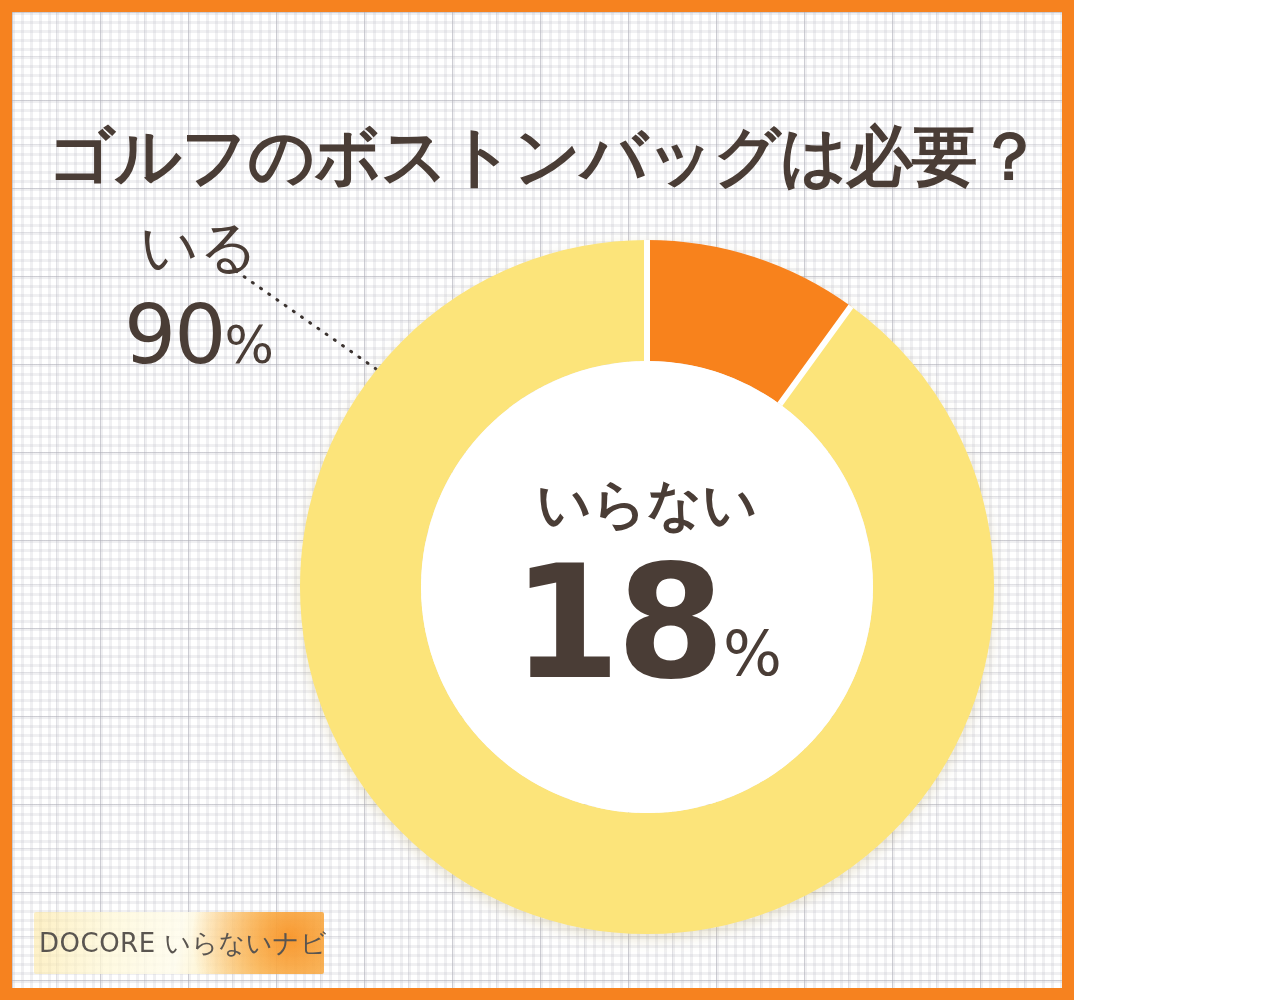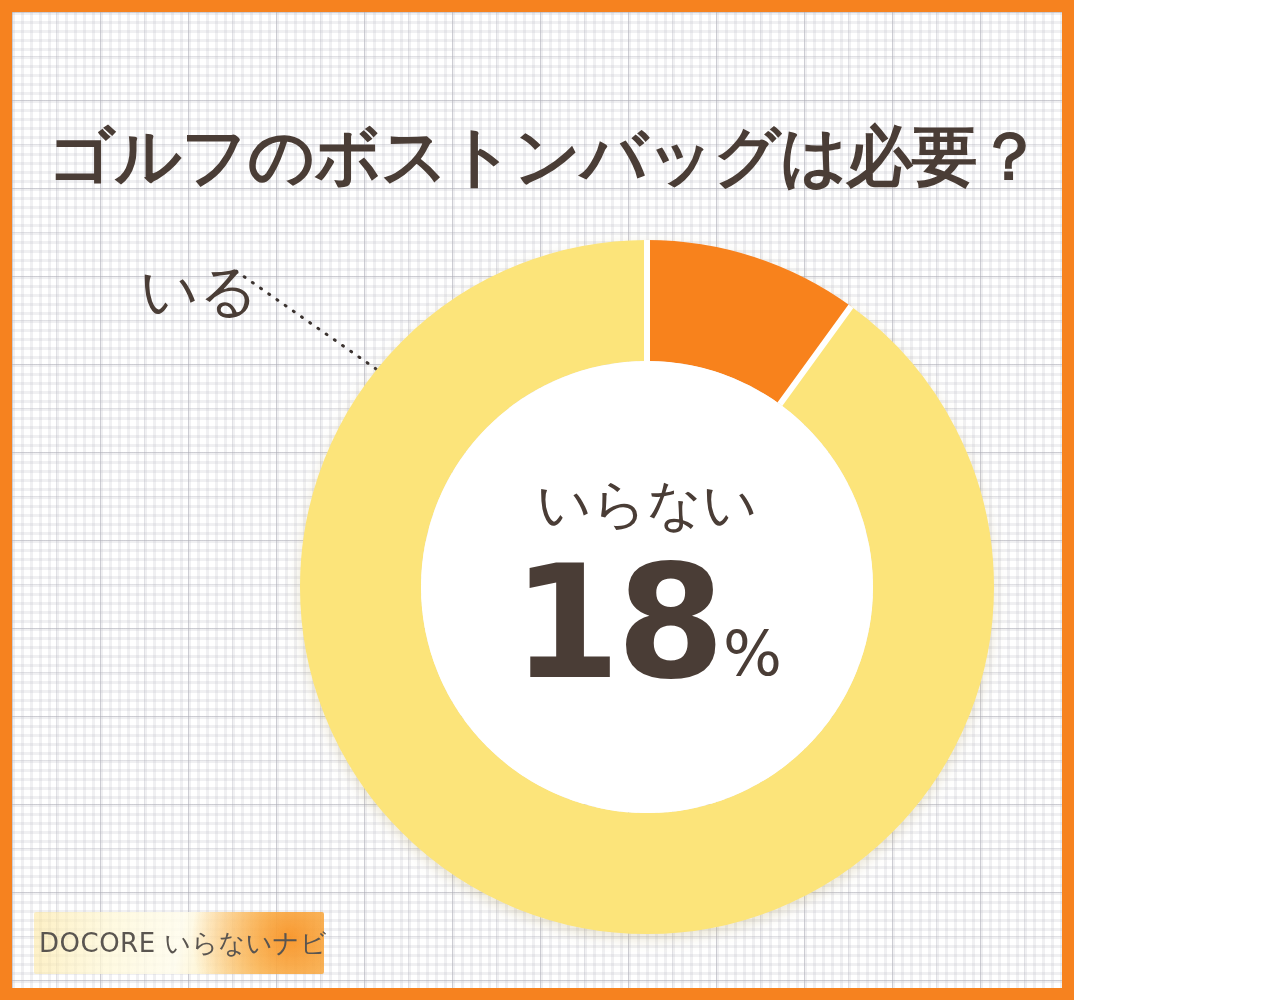--- a/index.html
+++ b/index.html
@@ -85,21 +85,20 @@
     top: 206px;
     width: 270px;
     text-align: center;
     color: var(--ink, #4A3D36);
     line-height: 1.0;
   }
   .outside-label .ol-name {
     font-size: 58px;
     font-weight: 400;
     display: block;
-    margin-top: 44px;
   }
   .outside-label .ol-value {
     display: block;
     margin-top: 18px;
     white-space: nowrap;
   }
   .outside-label .ol-num {
     font-size: 82px;
     font-weight: 400;
     letter-spacing: -2px;
@@ -143,21 +142,21 @@
     display: flex;
     flex-direction: column;
     align-items: center;
     justify-content: center;
     color: var(--ink, #4A3D36);
     text-align: center;
     pointer-events: none;
   }
   .center-label .cl-name {
     font-size: 54px;
-    font-weight: 400;
+    font-weight: 700;
     line-height: 1;
     margin-bottom: 20px;
   }
   .center-label .cl-value {
     display: flex;
     align-items: flex-end;
     justify-content: center;
     line-height: 0.92;
   }
   .center-label .cl-num {
@@ -208,20 +207,23 @@
   <div class="grid-bg"></div>
 
   <h1 class="title">ゴルフのボストンバッグは必要？</h1>
 
   <svg class="leader" viewBox="0 0 1280 1000" width="1280" height="1000" aria-hidden="true">
     <line x1="224" y1="259" x2="387" y2="373" stroke="#3b3330" stroke-width="3" stroke-linecap="round" stroke-dasharray="1 9"></line>
   </svg>
 
   <div class="outside-label">
     <span class="ol-name">いる</span>
+    <span class="ol-value">
+      <span class="ol-num">90</span><span class="ol-pct">%</span>
+    </span>
   </div>
 
   <div class="donut-wrap">
     <svg class="donut-svg" viewBox="0 0 694 694" width="694" height="694" aria-hidden="true">
       <defs>
         <filter id="ringShadow" x="-25%" y="-25%" width="150%" height="150%">
           <feDropShadow dx="0" dy="5" stdDeviation="7" flood-color="#b9a96f" flood-opacity="0.30"></feDropShadow>
         </filter>
       </defs>
 

